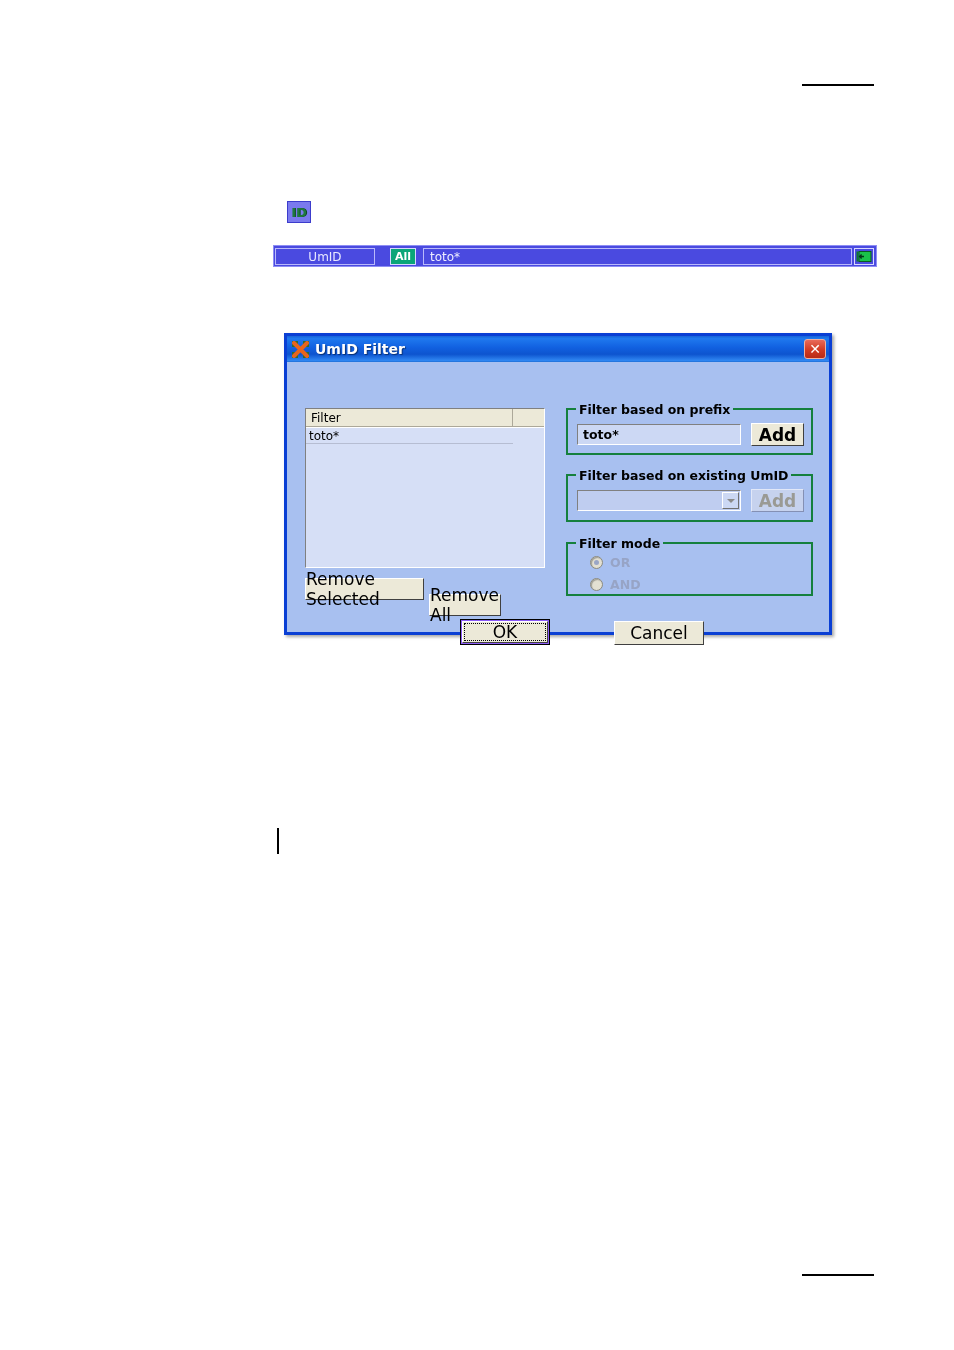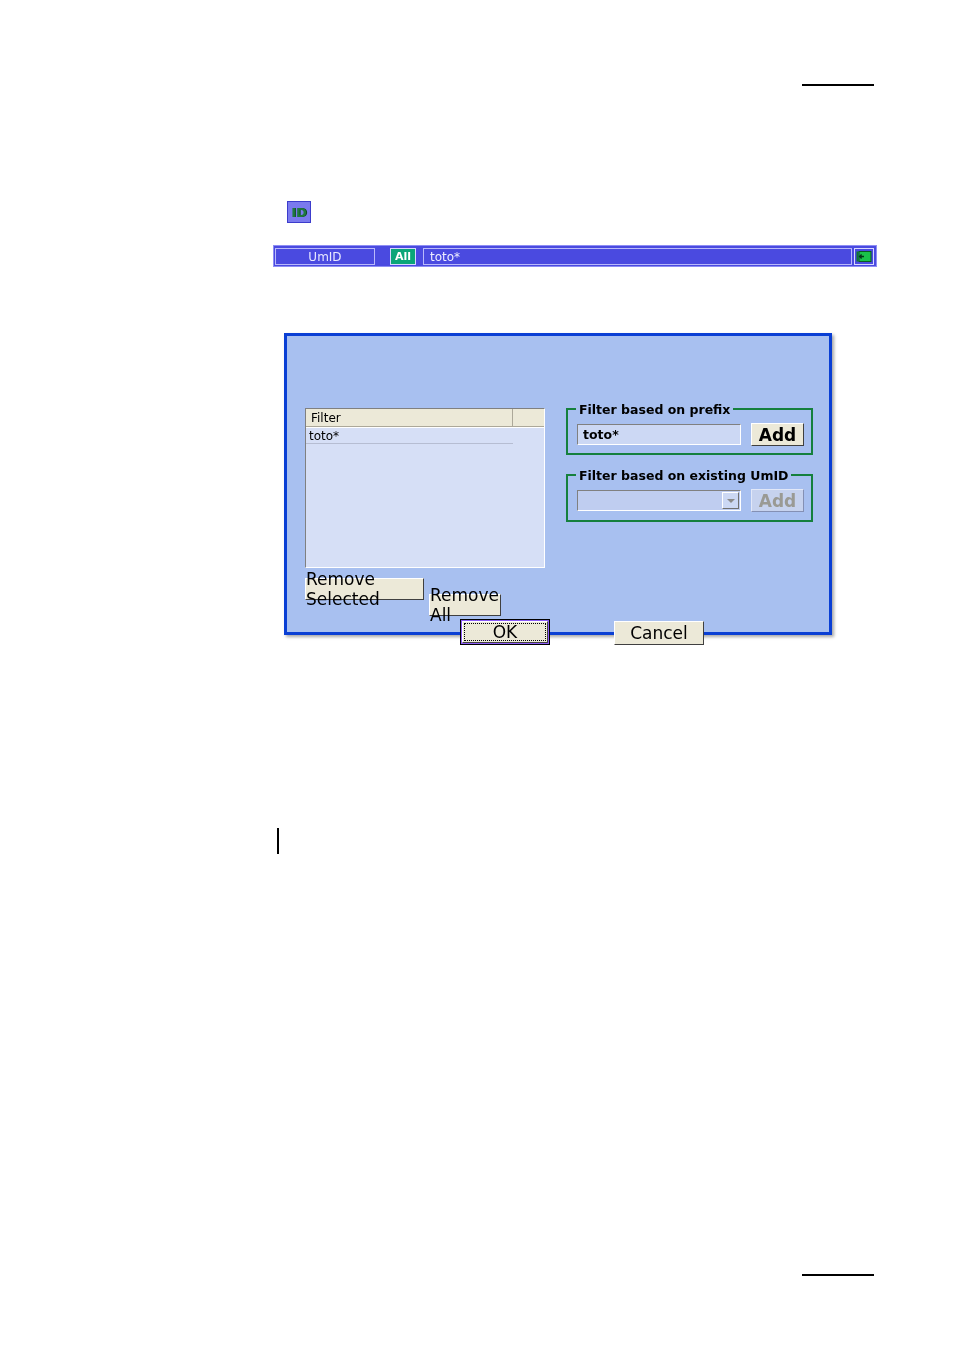--- a/index.html
+++ b/index.html
@@ -367,20 +367,33 @@
     <svg width="16" height="13" viewBox="0 0 16 13" aria-hidden="true">
       <rect x="3" y="1.5" width="12" height="10" fill="#19c24a" stroke="#0a5a22" stroke-width="1"></rect>
       <path d="M8 6.5 L4 6.5 M5.6 4.6 L3.6 6.5 L5.6 8.4" stroke="#06351a" stroke-width="1.4" fill="none"></path>
       <rect x="0.5" y="1.5" width="2" height="10" fill="#0e7a2c"></rect>
     </svg>
   </div>
 </div>
 
 <div class="dialog">
 
+  <div class="titlebar">
+    <div class="title-icon">
+      <svg width="17" height="17" viewBox="0 0 17 17" aria-hidden="true">
+        <rect x="0" y="0" width="6" height="6" fill="#2e6b34"></rect>
+        <rect x="11" y="0" width="6" height="6" fill="#2e6b34"></rect>
+        <rect x="0" y="11" width="6" height="6" fill="#2e6b34"></rect>
+        <rect x="11" y="11" width="6" height="6" fill="#2e6b34"></rect>
+        <path d="M2 2 L15 15 M15 2 L2 15" stroke="#e8641e" stroke-width="4" stroke-linecap="round"></path>
+      </svg>
+    </div>
+    <div class="title-text">UmID Filter</div>
+    <div class="close-btn">✕</div>
+  </div>
 
   <div class="dlg-body">
 
     <div class="list-wrap">
       <div class="list-head">
         <div class="col1">Filter</div>
         <div class="col2"></div>
       </div>
       <div class="list-row">
         <span>toto*</span>
@@ -400,20 +413,33 @@
       <div class="legend">Filter based on existing UmID</div>
       <div class="combo" style="position:absolute; left:9px; top:14px; width:164px; height:21px;">
         <span style="flex:1; font-size:12.5px; display:flex; align-items:center; padding-left:5px;"></span>
         <span class="combo-arrow">
           <span class="tri-down"></span>
         </span>
       </div>
       <div class="btn disabled" style="position:absolute; left:183px; top:13px; width:53px; height:23px; background:#c6d2ee; border-color:#e2e8f8 #8490b4 #8490b4 #e2e8f8;">Add</div>
     </div>
 
+    <div class="group" style="left:279px; top:180px; width:247px; height:54px;">
+      <div class="legend">Filter mode</div>
+      <div class="radio-row" style="left:22px; top:11px;">
+        <span class="radio">
+            <span class="dot"></span>
+          </span>
+        <span>OR</span>
+      </div>
+      <div class="radio-row" style="left:22px; top:33px;">
+        <span class="radio"></span>
+        <span>AND</span>
+      </div>
+    </div>
 
     <div class="btn-default-wrap" style="left:173px; top:257px; width:90px; height:26px;">
       <div class="btn">OK</div>
       <div class="focusring"></div>
     </div>
     <div class="btn" style="position:absolute; left:283px; top:259px; width:90px; height:24px;margin-left:44px;">Cancel</div>
 
   </div>
 </div>
 

